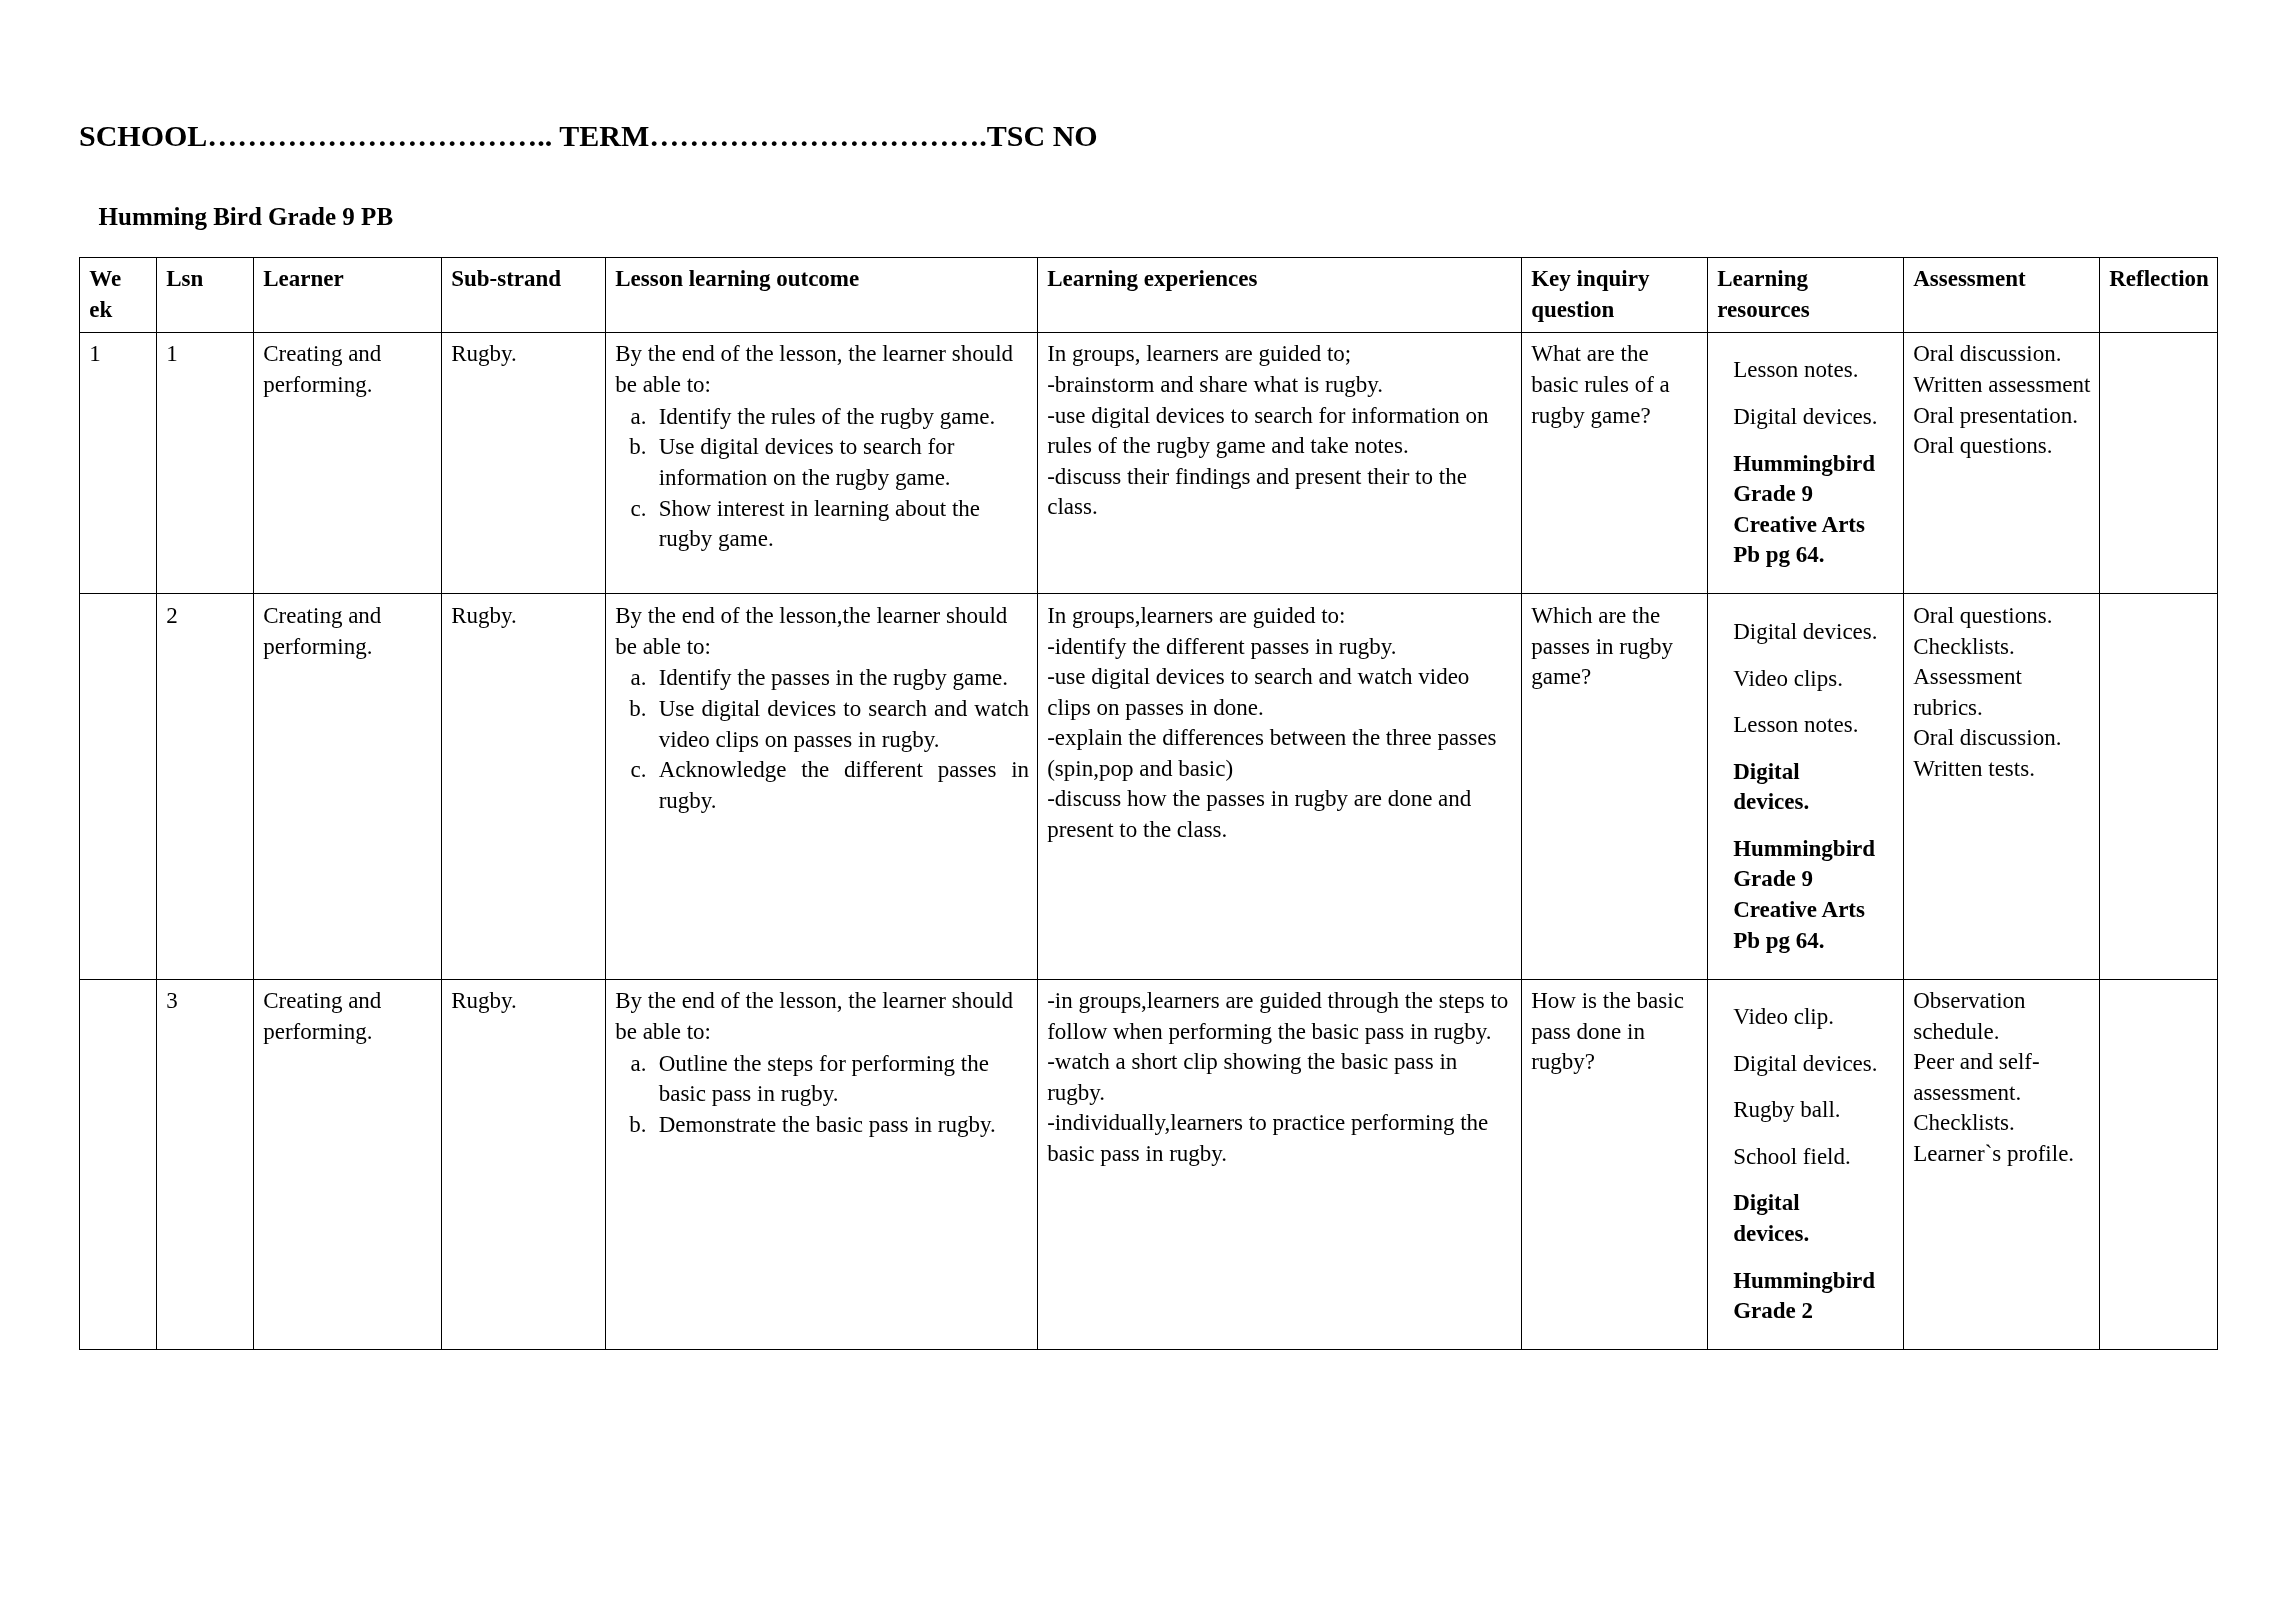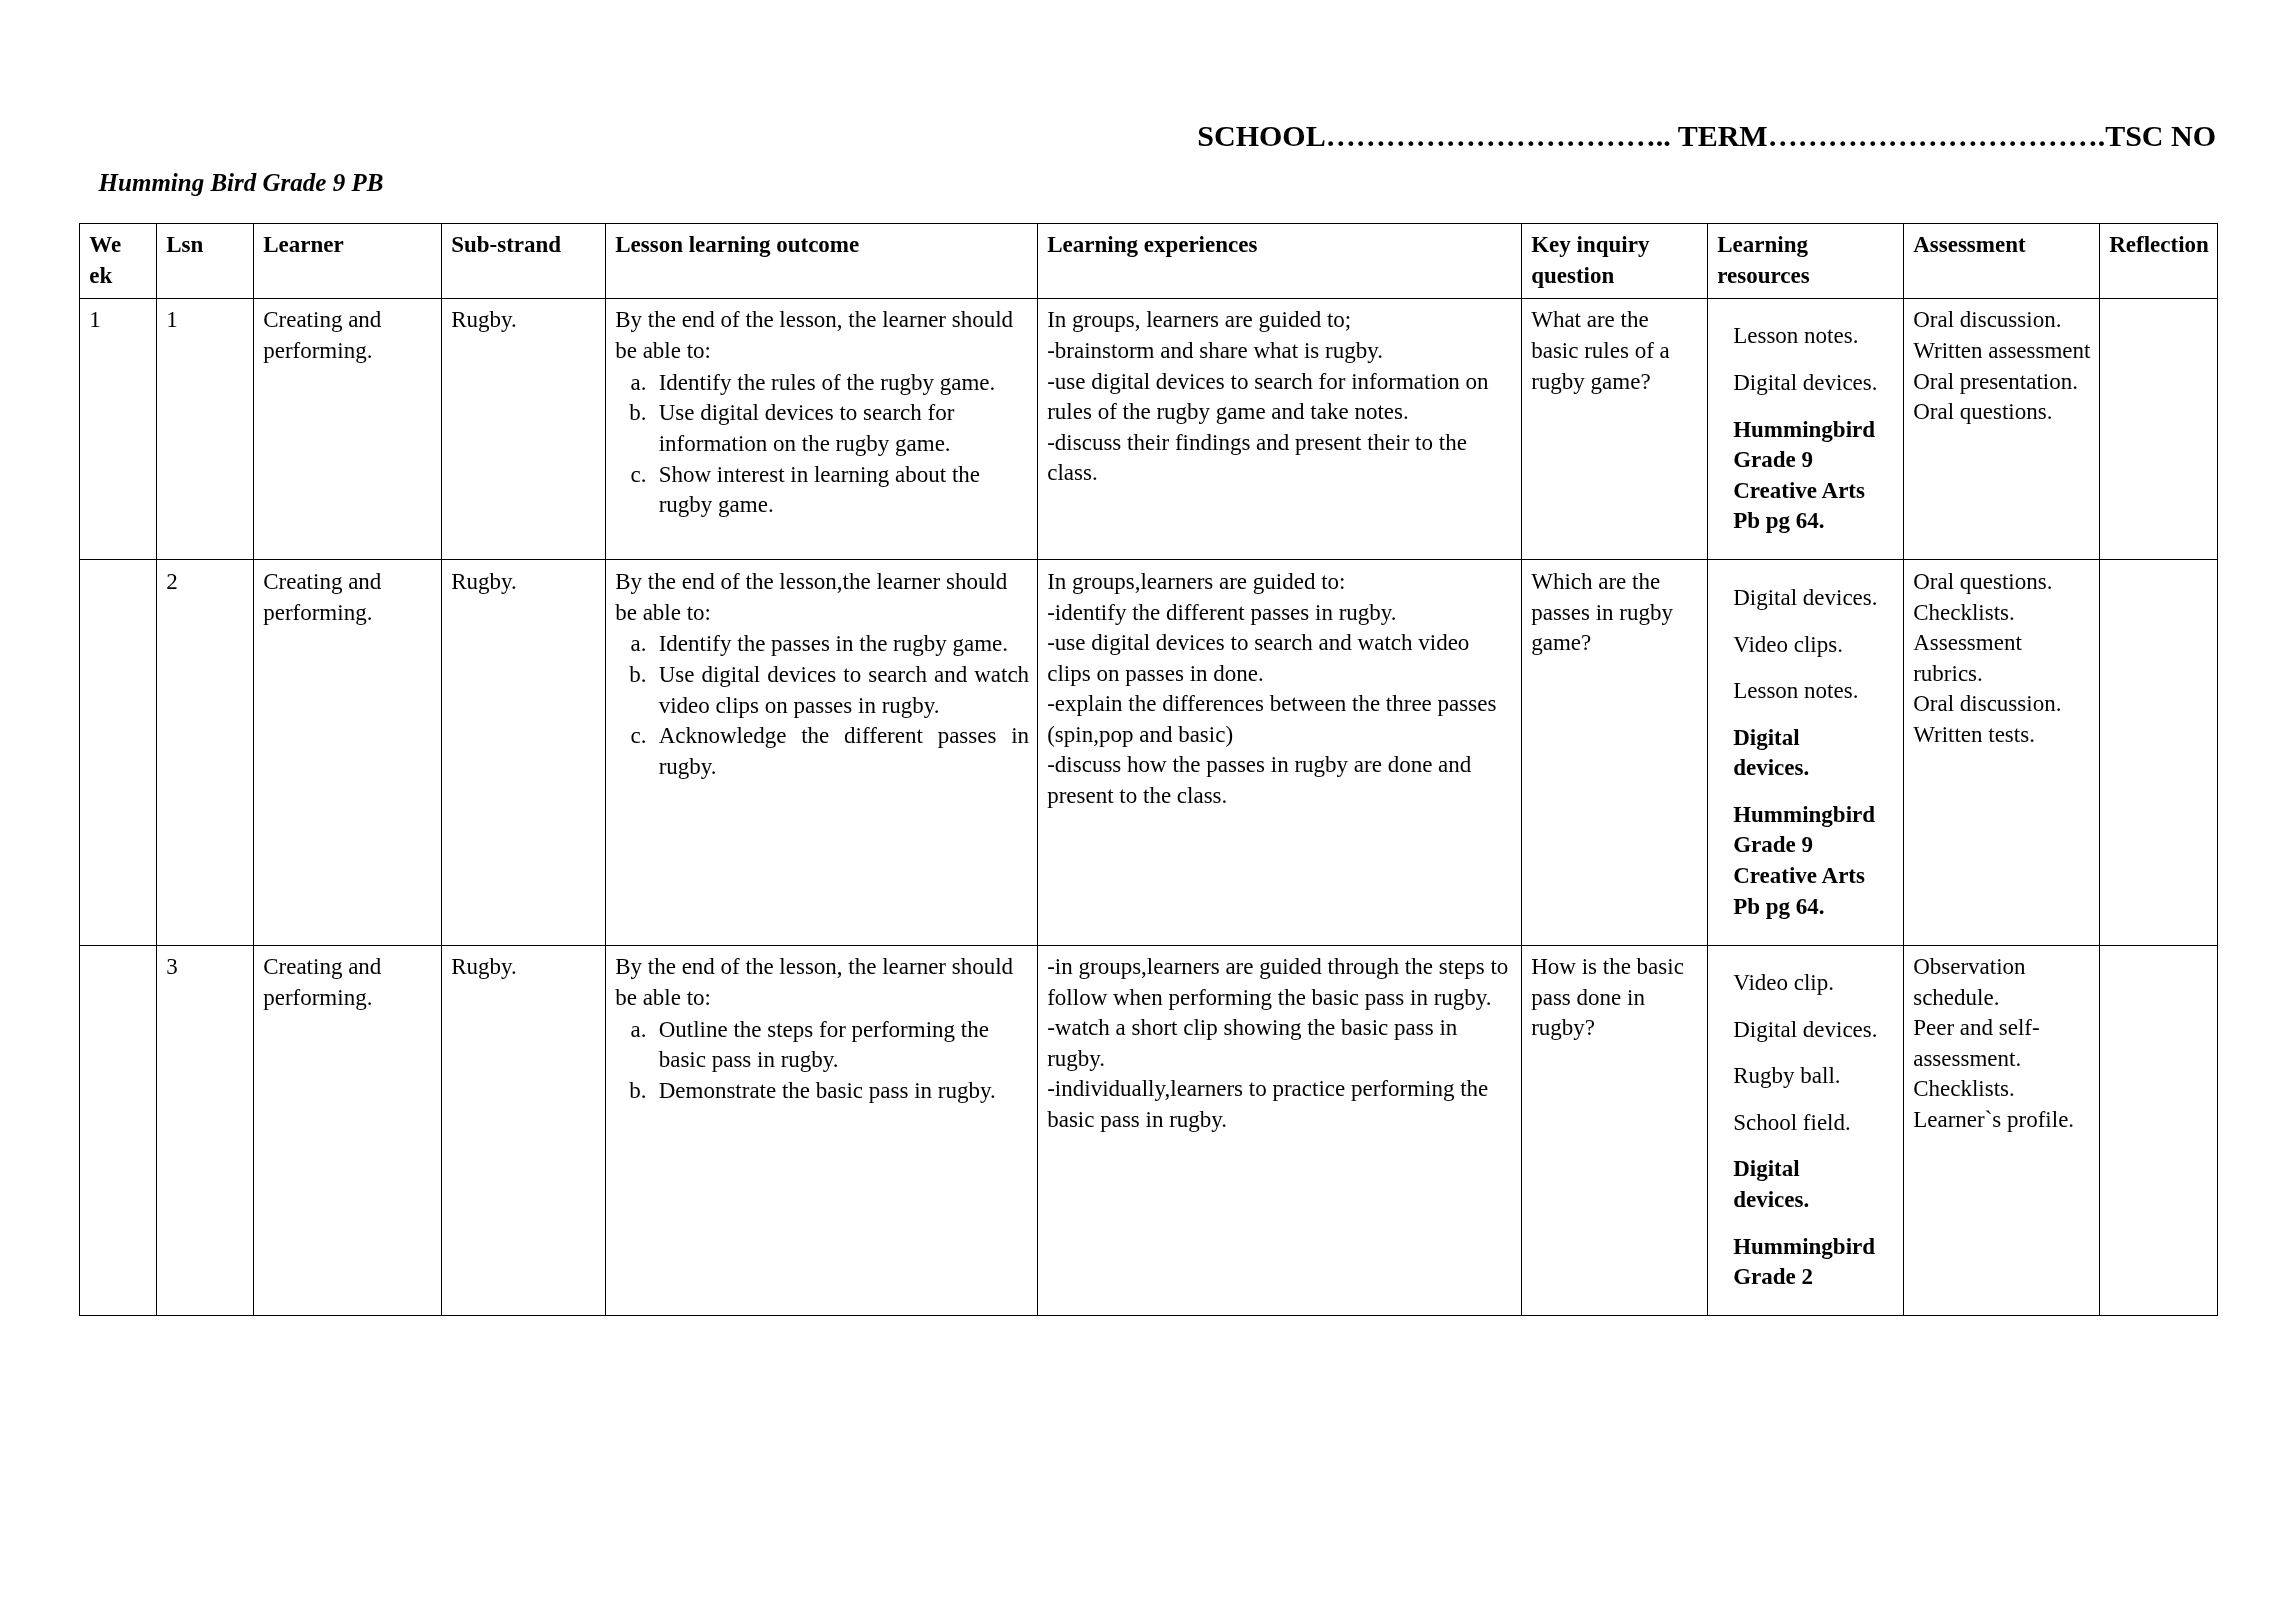--- a/index.html
+++ b/index.html
@@ -22,38 +22,37 @@
     position: relative;
   }
   .doc-title {
     text-align: center;
     font-weight: bold;
     font-size: 30px;
     line-height: 1.35;
     letter-spacing: 0.1px;
   }
   .doc-subtitle {
-    text-align: right;
+    text-align: left;
     font-weight: bold;
     font-size: 30px;
     line-height: 1.35;
     margin-top: 18.3px;
   }
   .ref-line {
     font-weight: bold;
     font-size: 25px;
     margin-top: 33px;
     margin-left: 19.6px;
   }
   .ref-book {
     font-weight: bold;
     font-size: 25px;
-    margin-top: 12px;
+    margin-top: 46px;
     margin-left: 19.6px;
-    font-style: italic;
   }
   table.schemes {
     margin-top: 26px;
     border-collapse: collapse;
     width: 1936px;
     table-layout: fixed;
   }
   table.schemes th,
   table.schemes td {
     border: 1.3px solid #000000;

